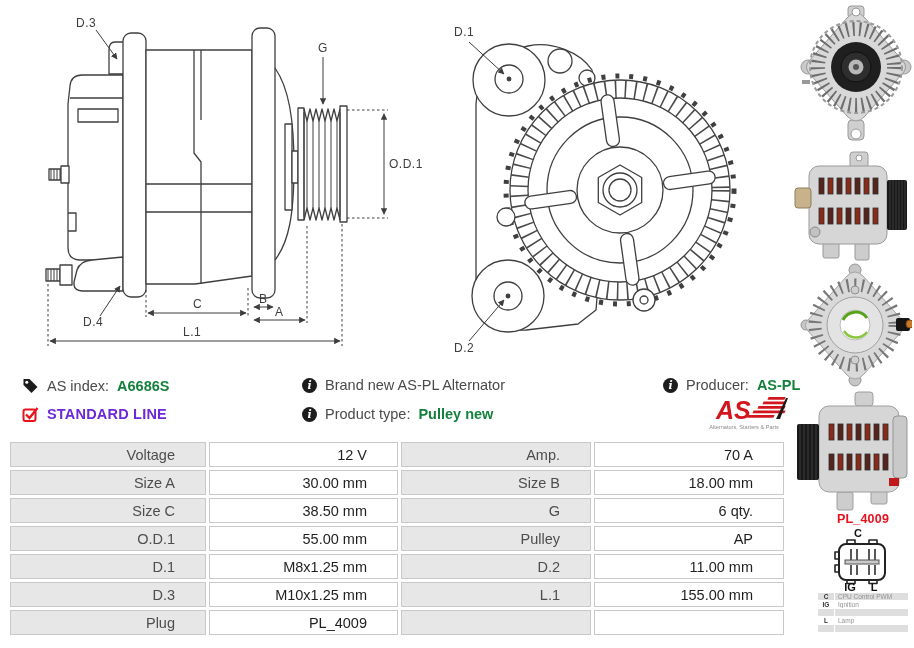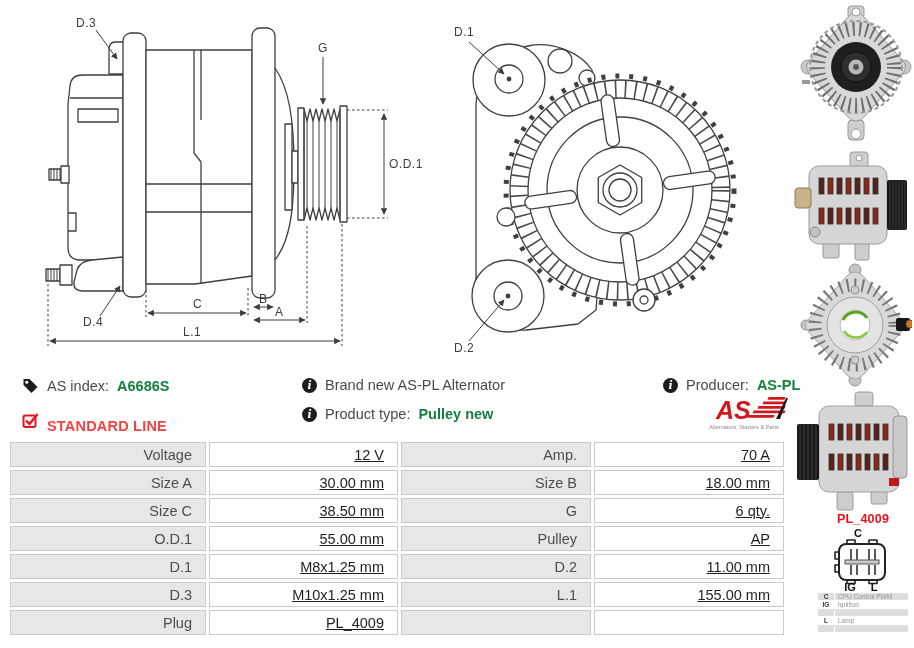--- a/index.html
+++ b/index.html
@@ -3,31 +3,31 @@
 <meta charset="utf-8">
 <style>
   html,body{margin:0;padding:0;background:#fff;}
   .screen{position:relative;width:912px;height:648px;background:#ffffff;overflow:hidden;
           font-family:"Liberation Sans","DejaVu Sans",sans-serif;color:#222;}
   .abs{position:absolute;}
 
   
   .inforow{position:absolute;display:flex;align-items:center;gap:8px;font-size:14.5px;color:#4a4a4a;white-space:nowrap;}
   .inforow b{color:#15803d;}
-  .red-line{color:#ef4444;font-weight:bold;letter-spacing:.2px;margin-top:12px;}
+  .red-line{color:#6d28d9;font-weight:bold;letter-spacing:.2px;}
   .info-i{display:inline-flex;align-items:center;justify-content:center;width:15px;height:15px;border-radius:50%;
           background:#1d1d1d;color:#fff;font:italic bold 11px "DejaVu Serif",serif;flex:0 0 auto;}
 
   
   .spec-table{position:absolute;left:10px;top:442px;width:774px;display:grid;
               grid-template-columns:196px 189px 190px 190px;grid-auto-rows:25px;gap:3px;}
   .cell{border:1px solid #c9c9c9;box-sizing:border-box;display:flex;align-items:center;
-        justify-content:flex-end;padding-right:13px;font-size:14.5px;}
+        justify-content:flex-end;padding-right:30px;font-size:14.5px;}
   .cell.label{background:#e7e7e7;color:#4d4d4d;}
-  .cell.value{background:#ffffff;color:#1f1f1f;text-decoration:underline;}
+  .cell.value{background:#ffffff;color:#1f1f1f;}
 
   
   .plug-block{position:absolute;left:814px;top:512px;width:98px;text-align:center;}
   .plug-title{color:#e8121c;font-weight:bold;font-size:12.5px;letter-spacing:.2px;}
   .plug-svg{display:block;margin:1px auto 0 auto;}
   .plug-legend{margin:2px 0 0 4px;width:90px;display:grid;grid-template-columns:16px 1fr;gap:1px;}
   .lg-key{font-size:6.5px;line-height:7px;height:7px;font-weight:bold;color:#333;text-align:center;overflow:hidden;}
   .lg-desc{font-size:6.5px;line-height:7px;height:7px;color:#949494;text-align:left;padding-left:3px;overflow:hidden;}
   .lg-g{background:#dedede;}
   .lg-w{background:#ffffff;}

